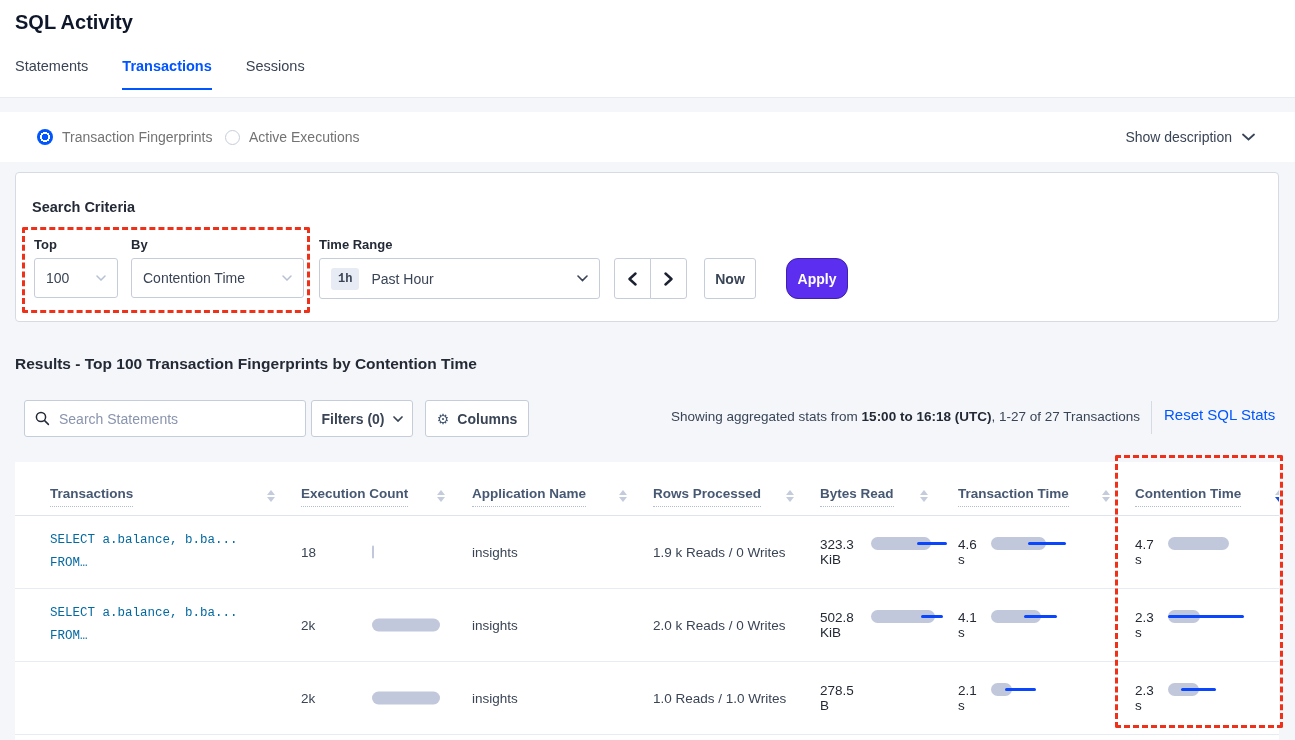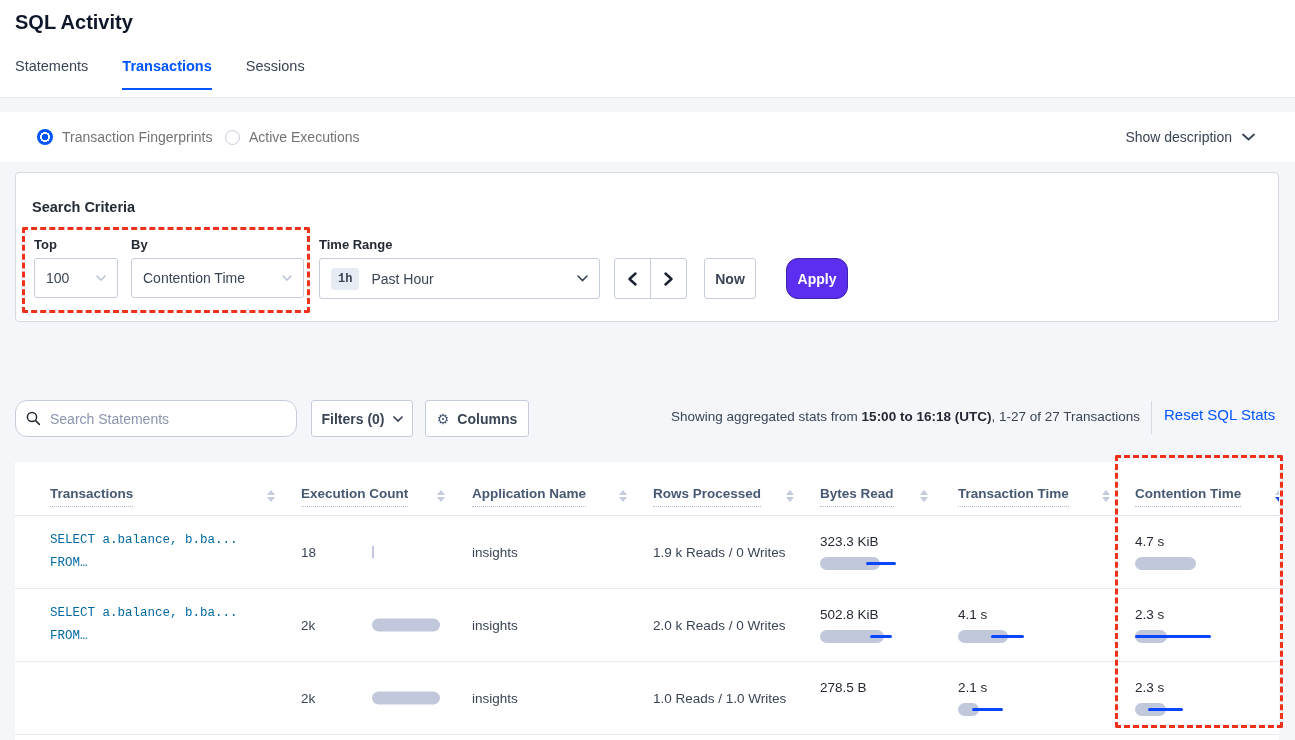--- a/index.html
+++ b/index.html
@@ -47,21 +47,21 @@
   .nav-btn.next{border-radius:0 3px 3px 0;margin-left:-1px;}
   .now-btn{position:absolute;left:688px;top:85px;width:52px;height:41px;border:1px solid #c6cdda;border-radius:3px;
            background:#fff;font-size:14px;font-weight:700;color:#394455;display:flex;align-items:center;
            justify-content:center;cursor:pointer;font-family:inherit;}
   .apply-btn{position:absolute;left:770px;top:85px;width:62px;height:41px;border:1px solid #3c22ad;border-radius:12px;
            background:var(--apply-purple);font-size:14px;font-weight:700;color:#fff;display:flex;align-items:center;
            justify-content:center;cursor:pointer;font-family:inherit;}
 
   
   .results-heading{left:15px;top:355px;font-size:15.5px;font-weight:700;color:#242a35;}
-  .search-box{left:15px;top:400px;width:282px;height:37px;background:#fff;border:1px solid #c6cdda;border-radius:12px;
+  .search-box{left:24px;top:400px;width:282px;height:37px;background:#fff;border:1px solid #c6cdda;border-radius:3px;
               display:flex;align-items:center;padding:0 10px;gap:9px;}
   .search-box input{border:none;outline:none;flex:1;font-size:14px;color:#394455;font-family:inherit;background:transparent;}
   .search-box input::placeholder{color:#8a94ad;}
   .toolbar-btn{position:absolute;top:400px;height:37px;background:#fff;border:1px solid #c6cdda;border-radius:3px;
                display:flex;align-items:center;justify-content:center;gap:8px;font-size:14px;font-weight:600;
                color:#394455;cursor:pointer;font-family:inherit;}
   .filters-btn{left:311px;width:102px;text-align:right;}
   .columns-btn{left:425px;width:104px;}
   .gear{font-family:"DejaVu Sans",sans-serif;font-size:14px;color:#475872;}
   .stats{right:155px;top:409px;font-size:13.5px;color:#394455;white-space:nowrap;}
@@ -76,21 +76,21 @@
       padding-bottom:5px;white-space:nowrap;cursor:pointer;}
   .sort{position:absolute;top:28px;display:flex;flex-direction:column;align-items:center;cursor:pointer;}
   .tri{width:0;height:0;border-left:4px solid transparent;border-right:4px solid transparent;display:block;}
   .tri.up{border-bottom:5px solid #c4cbdc;margin-bottom:2px;}
   .tri.down{border-top:5px solid #c4cbdc;}
   .sort.sort-desc .tri.down{border-top-color:#1b4fd8;}
   .row{position:absolute;left:0;width:1264px;height:73px;border-bottom:1px solid #e7ecf3;}
   .cell{position:absolute;top:50%;transform:translateY(-50%);font-size:13.5px;color:#394455;white-space:nowrap;}
   .query{left:35px;font-family:"Liberation Mono","DejaVu Sans Mono",monospace;font-size:12.5px;line-height:23px;
          color:#0369a1;cursor:pointer;}
-  .vb-cell{position:absolute;top:50%;transform:translateY(-50%);display:flex;flex-direction:column;gap:8px;width:160px;}
+  .vb-cell{position:absolute;top:50%;transform:translateY(-50%);display:flex;flex-direction:row;gap:8px;width:160px;}
   .vb-value{font-size:13.5px;color:#242a35;}
   .barwrap{position:relative;height:13px;width:150px;display:block;}
   .bar-gray{position:absolute;left:0;top:0;height:13px;border-radius:6.5px;background:var(--bar-gray);display:block;}
   .bar-line{position:absolute;top:5px;height:3px;border-radius:2px;background:var(--bar-blue);display:block;}
 
   
   .annotation{border:3px dashed var(--annotation-red);border-radius:2px;pointer-events:none;z-index:6;background:transparent;}
   .ann-topby{left:22px;top:227px;width:288px;height:86px;}
   .ann-contention{left:1115px;top:455px;width:168px;height:273px;}
 
@@ -178,20 +178,21 @@
           <svg width="9" height="14" viewBox="0 0 9 14">
               <path d="M1.5 1.5 L7.5 7 L1.5 12.5" stroke="#1b2130" stroke-width="2.4" fill="none" stroke-linecap="round" stroke-linejoin="round"></path>
             </svg>
         </span>
       </div>
     </div>
     <button class="now-btn">Now</button>
     <button class="apply-btn">Apply</button>
   </div>
 
+  <div class="abs results-heading">Results - Top 100 Transaction Fingerprints by Contention Time</div>
 
   <div class="abs search-box">
     <span>
       <svg width="15" height="15" viewBox="0 0 15 15">
           <circle cx="6" cy="6" r="4.6" stroke="#242a35" stroke-width="1.5" fill="none"></circle>
           <line x1="9.6" y1="9.6" x2="13.4" y2="13.4" stroke="#242a35" stroke-width="1.5" stroke-linecap="round"></line>
         </svg>
     </span>
     <input type="text" placeholder="Search Statements" style="">
   </div>
@@ -264,20 +265,27 @@
         </span>
       <div class="cell" style="left:457px">insights</div>
       <div class="cell" style="left:638px">1.9 k Reads / 0 Writes</div>
       <div class="vb-cell" style="left:805px">
         <div class="vb-value">323.3 KiB</div>
         <span class="barwrap">
             <i class="bar-gray" style="width: 60px;"></i>
             <i class="bar-line" style="left: 46px; width: 30px;"></i>
           </span>
       </div>
+      <div class="vb-cell" style="left:943px">
+        <div class="vb-value">4.6 s</div>
+        <span class="barwrap">
+            <i class="bar-gray" style="width: 55px;"></i>
+            <i class="bar-line" style="left: 37px; width: 38px;"></i>
+          </span>
+      </div>
       <div class="vb-cell" style="left:1120px">
         <div class="vb-value">4.7 s</div>
         <span class="barwrap">
             <i class="bar-gray" style="width: 61px;"></i>
           </span>
       </div>
     </div>
 
     <div class="row" style="top:127px">
       <div class="cell query">

